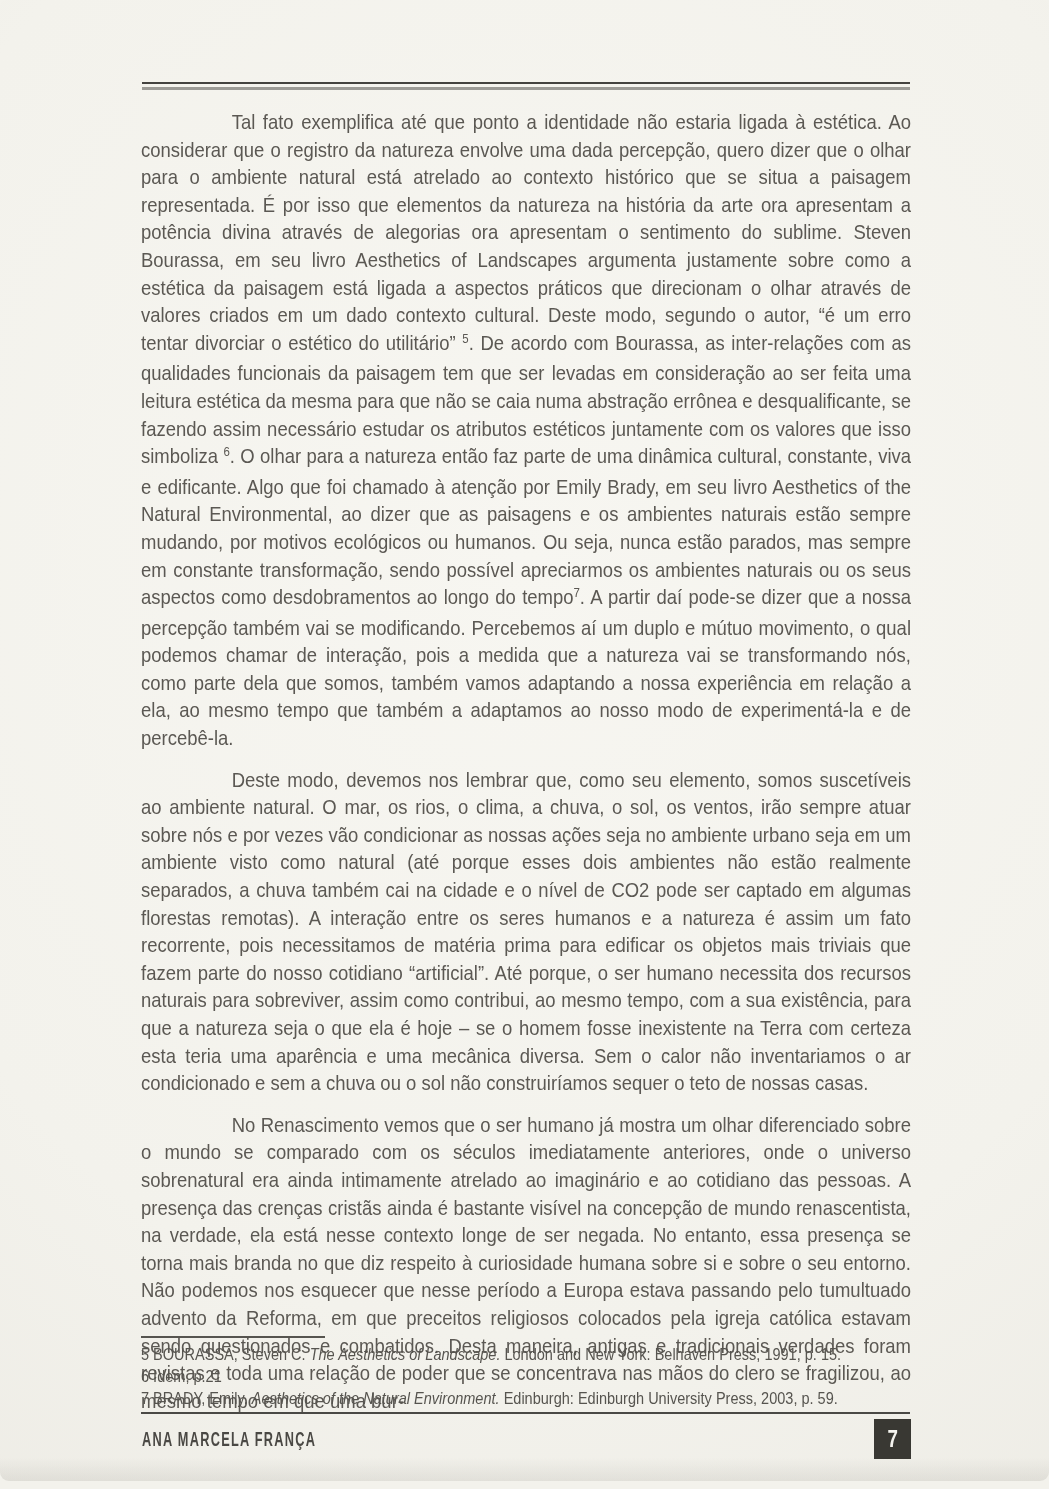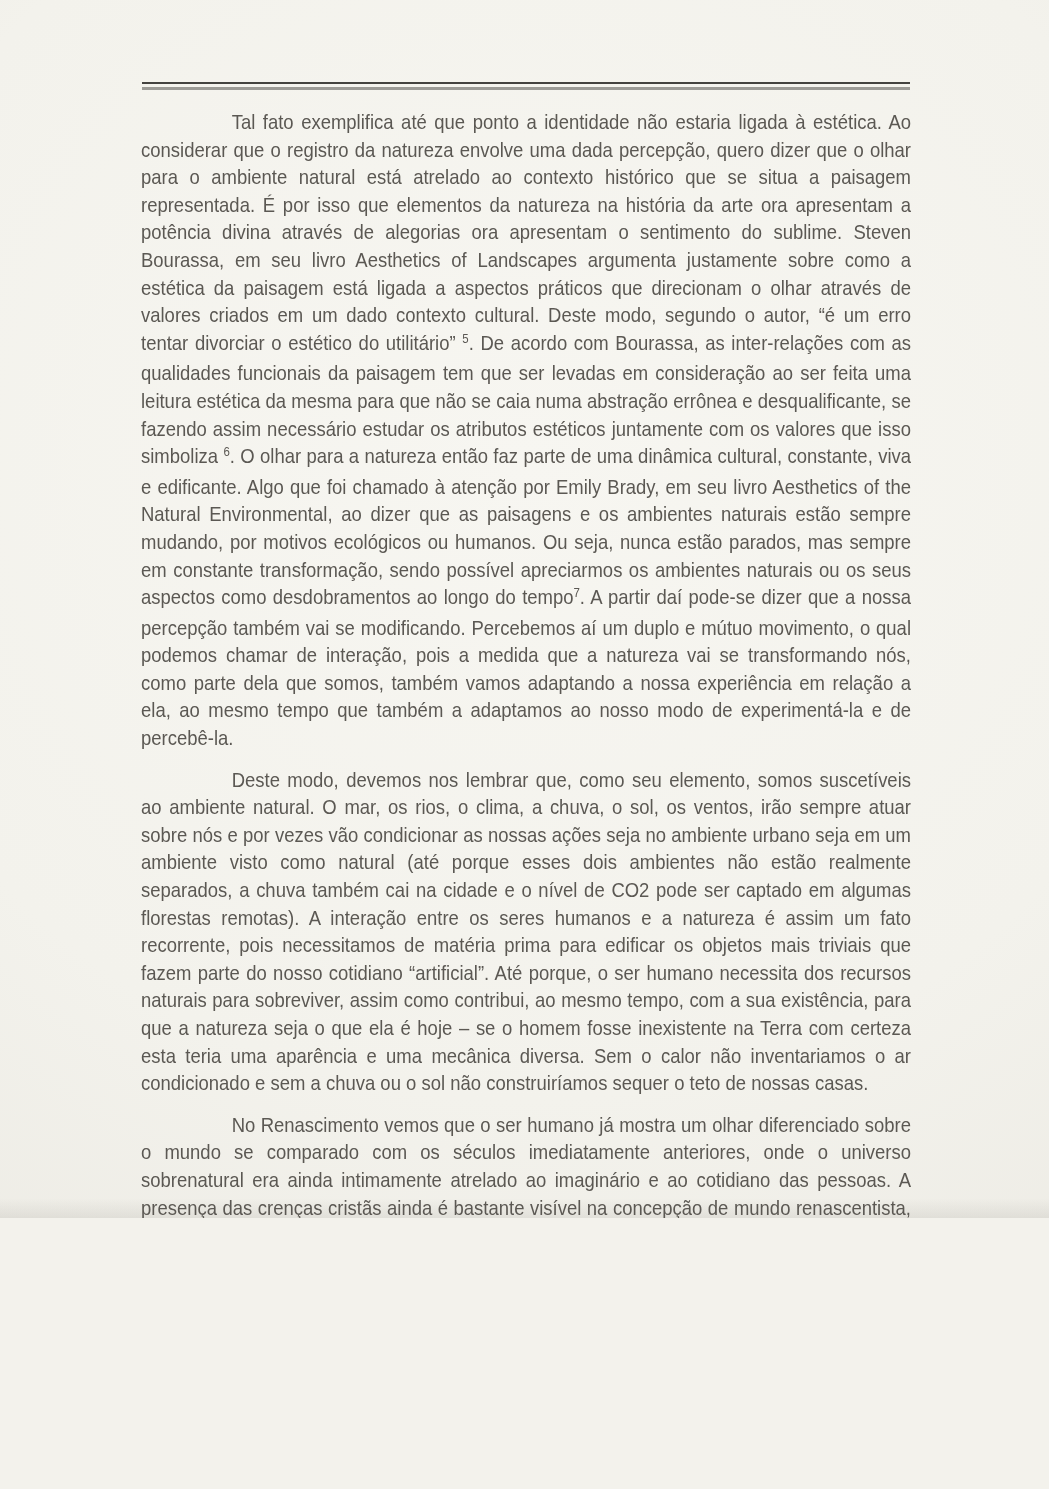--- a/index.html
+++ b/index.html
@@ -2,24 +2,25 @@
 <html lang="pt"><head>
 <meta charset="utf-8">
 <style>
   html,body{margin:0;padding:0;}
   body{
     width:1049px;height:1489px;
     font-family:"Liberation Sans",sans-serif;
     background:#f3f2ec;
   }
   .page{
-    position:relative;width:1049px;height:1218px;overflow:hidden;
+    position:relative;width:1049px;height:1481px;overflow:hidden;
     background:
       linear-gradient(to bottom, rgba(0,0,0,0) 98.4%, rgba(90,88,80,0.10) 100%),
       radial-gradient(120% 95% at 50% 38%, #f7f6f1 0%, #f3f2ec 55%, #eae8e1 100%);
+    border-radius: 9px;
   }
   
   .rule-top-dark{
     position:absolute;left:142px;top:82px;width:768px;height:2px;
     background:#44433f;
   }
   .rule-top-gray{
     position:absolute;left:142px;top:87px;width:768px;height:3px;
     background:#9c9b96;
   }

